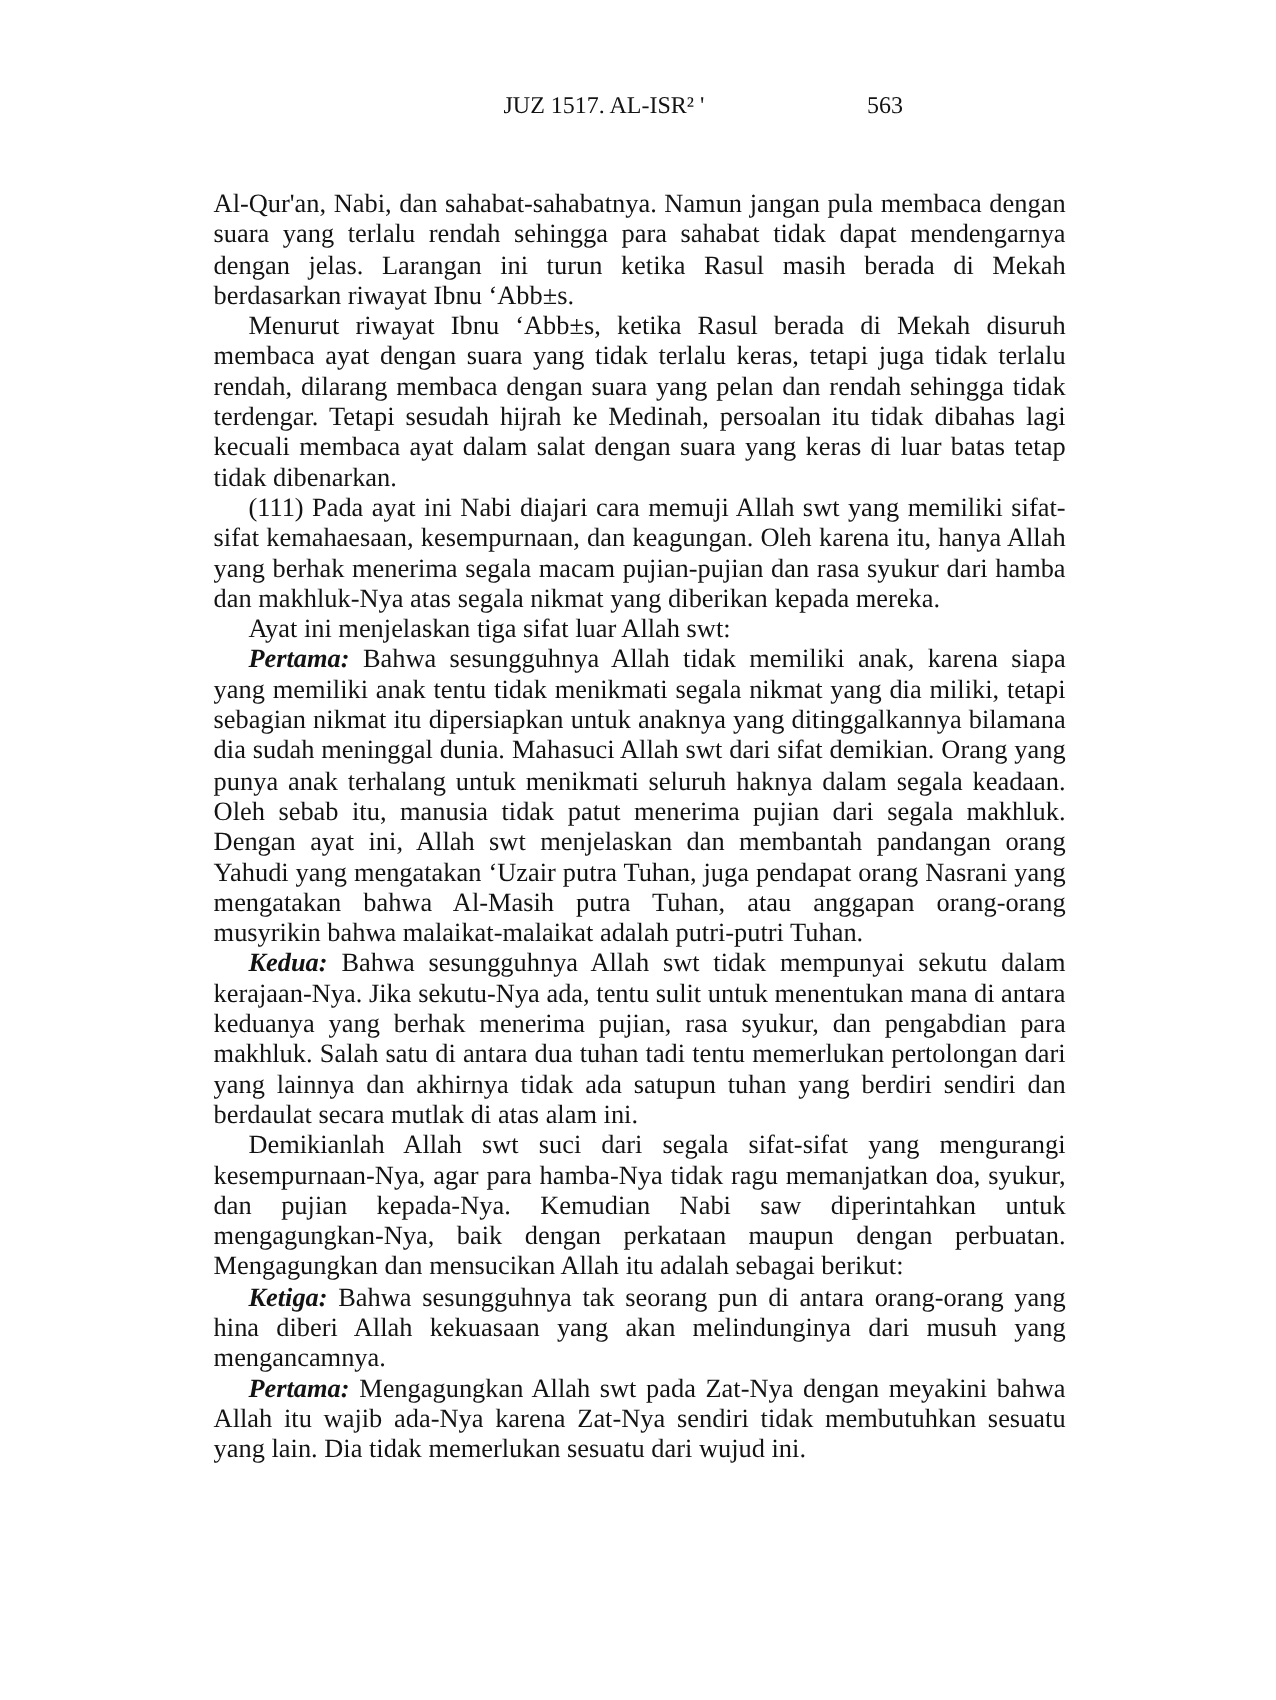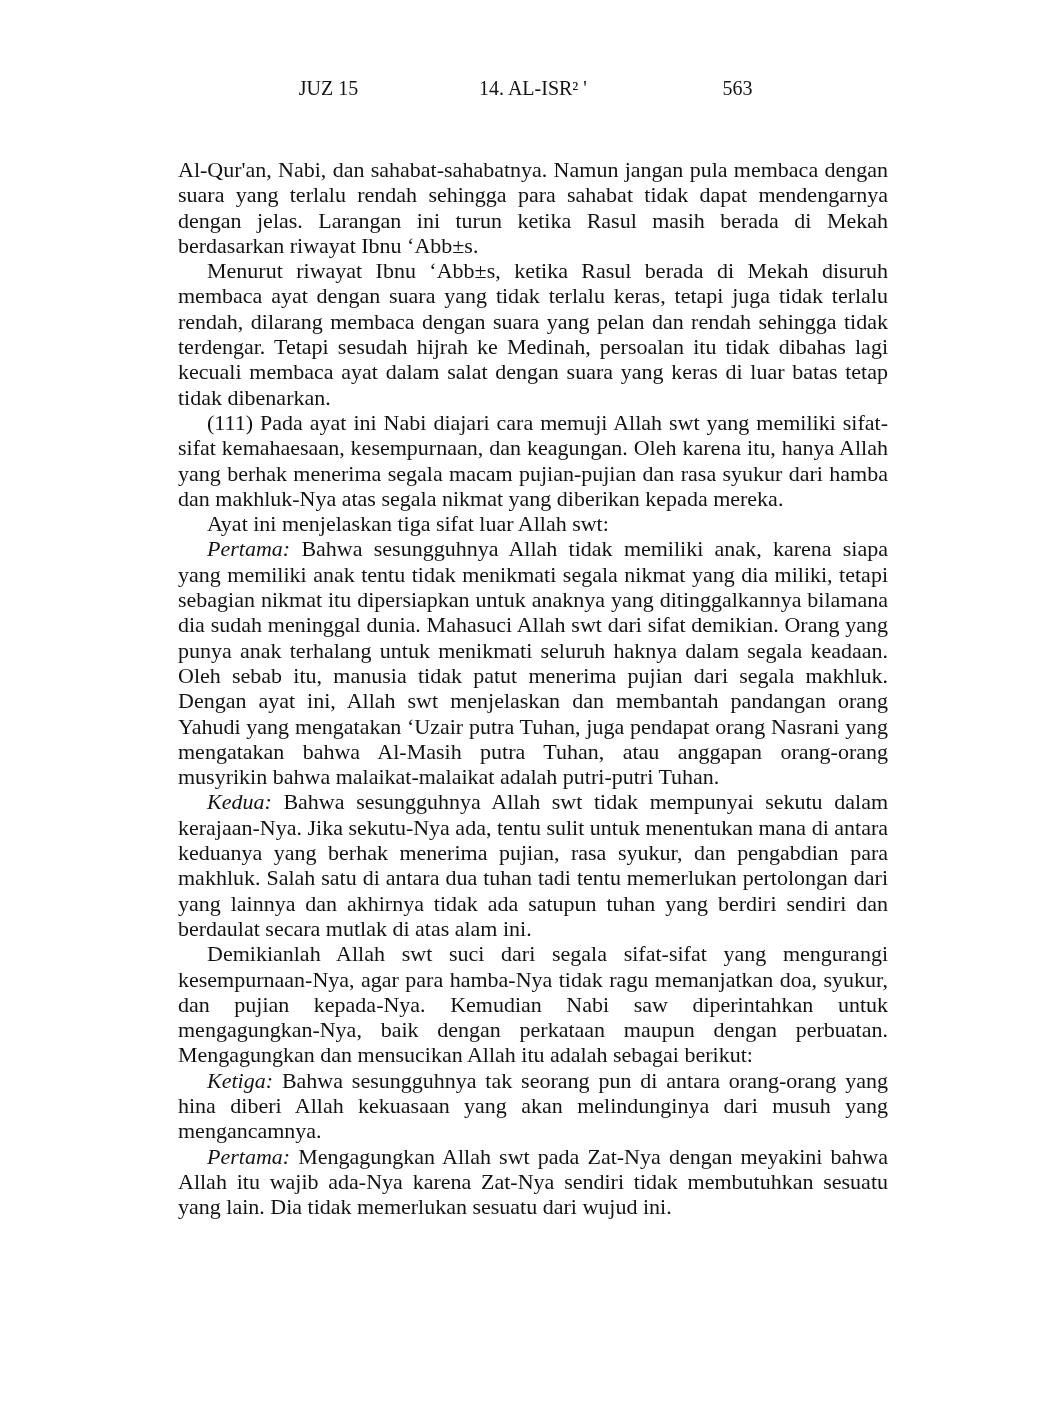--- a/index.html
+++ b/index.html
@@ -19,51 +19,52 @@
   .page-header {
     position: absolute;
     left: 178px;
     top: 76px;
     width: 710px;
     display: grid;
     grid-template-columns: 1fr auto 1fr;
     font-size: 20px;
     line-height: 24px;
   }
-  .page-header .hl { text-align: center; }
+  .page-header .hl { text-align: right; }
   .page-header .hc { text-align: center; }
   .page-header .hr { text-align: center; }
   .body-text {
     position: absolute;
     left: 178px;
     top: 157px;
     width: 710px;
     font-size: 22px;
     line-height: 25.3px;
     text-align: justify;
   }
   .para {
     margin: 0;
     padding: 0;
   }
   .para.indent {
     text-indent: 29px;
   }
   .para i {
     font-style: italic;
+    font-weight: bold;
   }
 </style>
 </head>
 <body>
 
 <div class="page">
 
   <div class="page-header">
     <span class="hl">JUZ 15</span>
-    <span class="hc">14. AL-ISR² '</span>
+    <span class="hc">17. AL-ISR² '</span>
     <span class="hr">563</span>
   </div>
 
   <div class="body-text">
       <p class="para">Al-Qur'an, Nabi, dan sahabat-sahabatnya. Namun jangan pula membaca dengan suara yang terlalu rendah sehingga para sahabat tidak dapat mendengarnya dengan jelas. Larangan ini turun ketika Rasul masih berada di Mekah berdasarkan riwayat Ibnu ‘Abb±s.</p>
       <p class="para indent">Menurut riwayat Ibnu ‘Abb±s, ketika Rasul berada di Mekah disuruh membaca ayat dengan suara yang tidak terlalu keras, tetapi juga tidak terlalu rendah, dilarang membaca dengan suara yang pelan dan rendah sehingga tidak terdengar. Tetapi sesudah hijrah ke Medinah, persoalan itu tidak dibahas lagi kecuali membaca ayat dalam salat dengan suara yang keras di luar batas tetap tidak dibenarkan.</p>
       <p class="para indent">(111) Pada ayat ini Nabi diajari cara memuji Allah swt yang memiliki sifat-sifat kemahaesaan, kesempurnaan, dan keagungan. Oleh karena itu, hanya Allah yang berhak menerima segala macam pujian-pujian dan rasa syukur dari hamba dan makhluk-Nya atas segala nikmat yang diberikan kepada mereka.</p>
       <p class="para indent">Ayat ini menjelaskan tiga sifat luar Allah swt:</p>
       <p class="para indent"><i>Pertama: </i>Bahwa sesungguhnya Allah tidak memiliki anak, karena siapa yang memiliki anak tentu tidak menikmati segala nikmat yang dia miliki, tetapi sebagian nikmat itu dipersiapkan untuk anaknya yang ditinggalkannya bilamana dia sudah meninggal dunia. Mahasuci Allah swt dari sifat demikian. Orang yang punya anak terhalang untuk menikmati seluruh haknya dalam segala keadaan. Oleh sebab itu, manusia tidak patut menerima pujian dari segala makhluk. Dengan ayat ini, Allah swt menjelaskan dan membantah pandangan orang Yahudi yang mengatakan ‘Uzair putra Tuhan, juga pendapat orang Nasrani yang mengatakan bahwa Al-Masih putra Tuhan, atau anggapan orang-orang musyrikin bahwa malaikat-malaikat adalah putri-putri Tuhan.</p>
       <p class="para indent"><i>Kedua: </i>Bahwa sesungguhnya Allah swt tidak mempunyai sekutu dalam kerajaan-Nya. Jika sekutu-Nya ada, tentu sulit untuk menentukan mana di antara keduanya yang berhak menerima pujian, rasa syukur, dan pengabdian para makhluk. Salah satu di antara dua tuhan tadi tentu memerlukan pertolongan dari yang lainnya dan akhirnya tidak ada satupun tuhan yang berdiri sendiri dan berdaulat secara mutlak di atas alam ini.</p>

